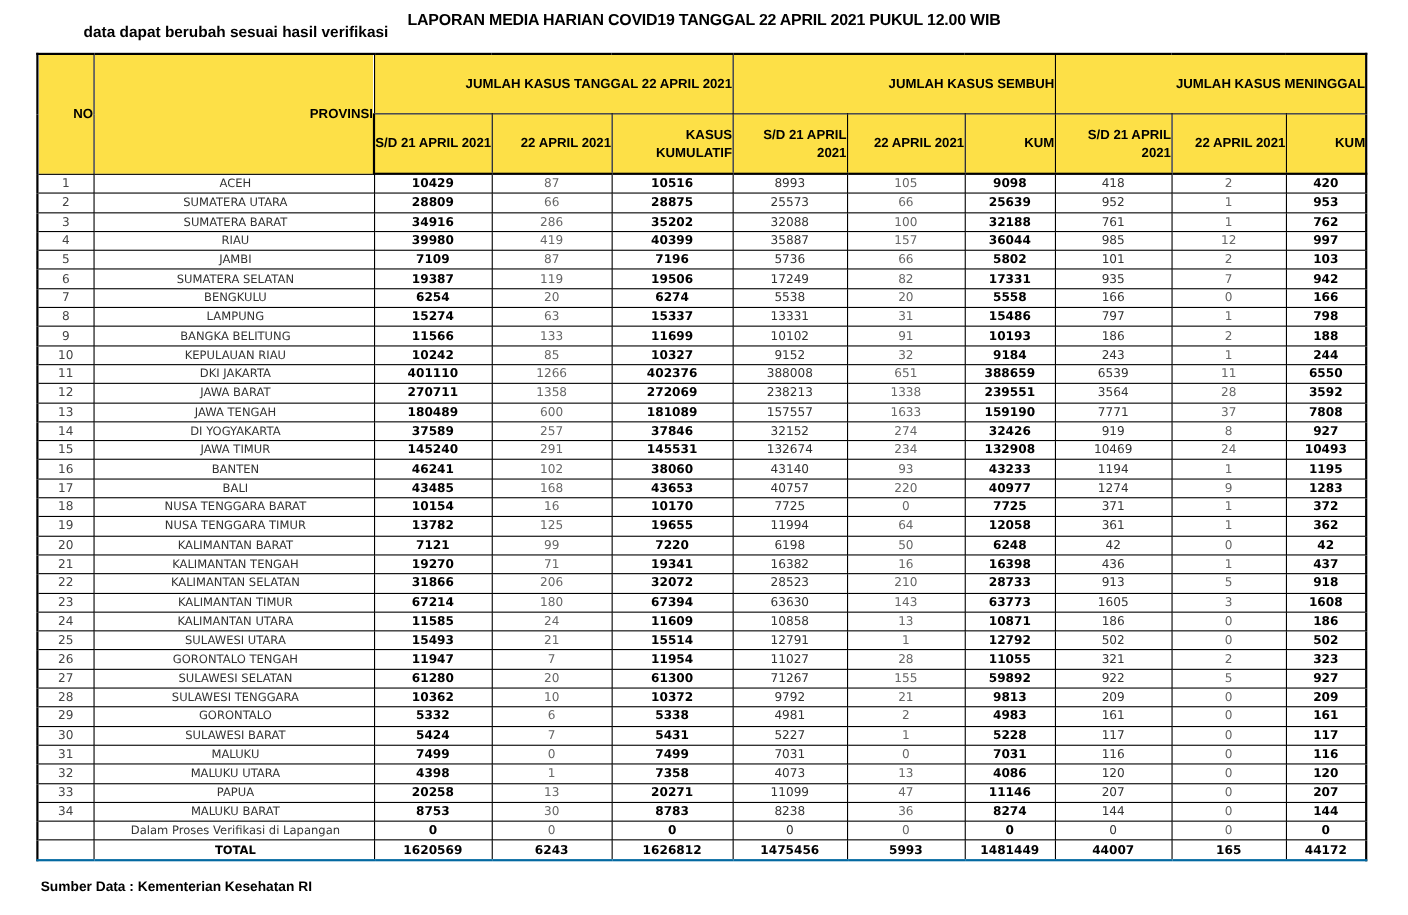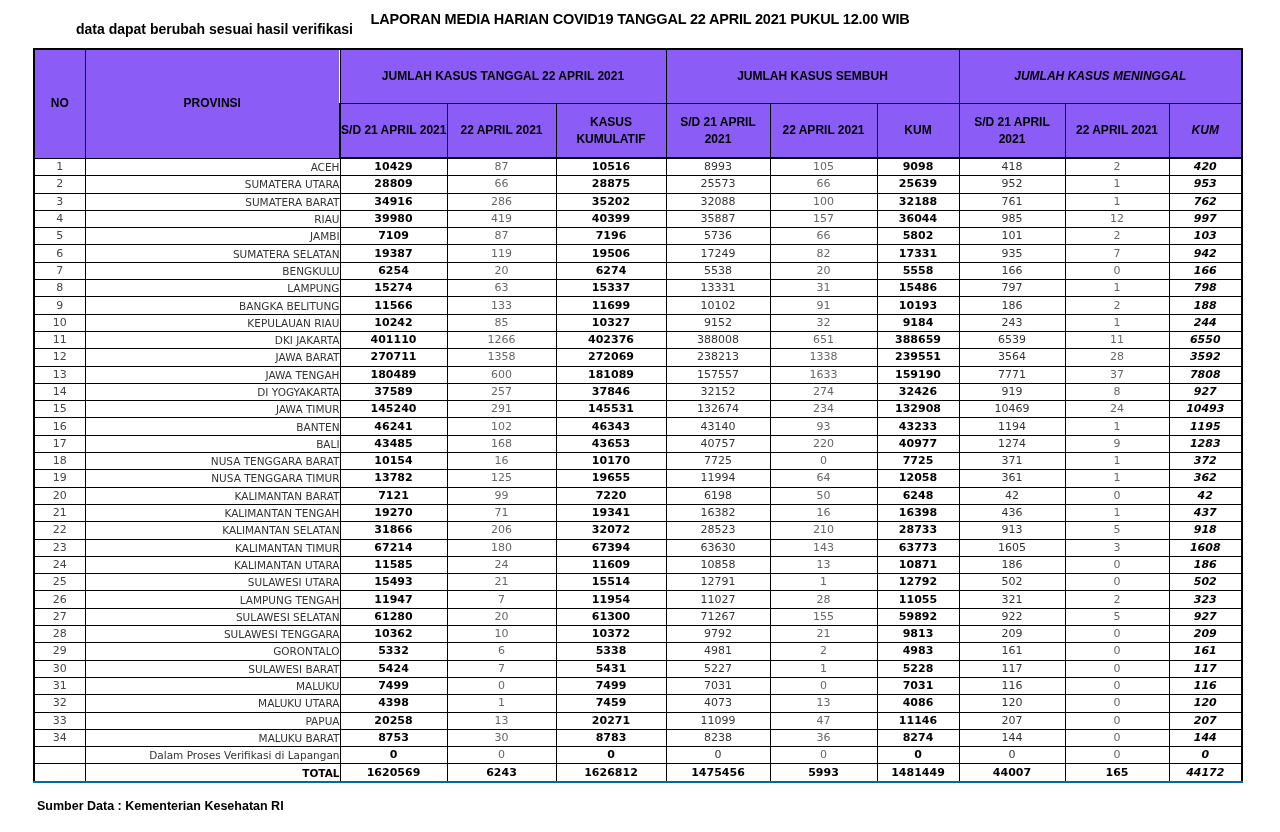--- a/index.html
+++ b/index.html
@@ -1,34 +1,34 @@
 <!DOCTYPE html>
 <html><head>
 <meta charset="utf-8">
 <style>
   html, body { margin:0; padding:0; background:#ffffff; }
   body { width:1280px; height:832px; position:relative; overflow:hidden; font-family:"Liberation Sans", sans-serif; color:#000; }
   .title { position:absolute; left:0; width:1280px; top:11px; text-align:center; font-weight:bold; font-size:14.5px; letter-spacing:-0.2px; }
   .note { position:absolute; left:76px; top:21px; font-size:14px; font-weight:bold; }
   table.rep { position:absolute; left:33px; top:48px; border-collapse:collapse; table-layout:fixed; width:1208px; }
   table.rep td, table.rep th { border:1px solid #000; padding:0; overflow:hidden; white-space:nowrap; }
-  table.rep thead th { background:#8b5cf6; font-weight:bold; font-size:12px; text-align:center; vertical-align:middle; line-height:17px; }
+  table.rep thead th { background:#fde047; font-weight:bold; font-size:12px; text-align:right; vertical-align:middle; line-height:17px; }
   table.rep thead tr.h1 th { height:53px; border-top:2px solid #000; }
   table.rep thead tr.h2 th { height:53px; white-space:normal; }
   table.rep thead tr.h2 th { border-bottom:2px solid #000; }
   table.rep tbody td { height:16.3px; font-size:12px; line-height:16px; text-align:center; font-family:"DejaVu Sans", sans-serif; font-size:11px; }
   table.rep tbody td.no { color:#444; }
-  table.rep tbody td.prov { text-align:right; padding-left:3px; color:#333; font-size:10.5px; }
+  table.rep tbody td.prov { text-align:center; padding-left:3px; color:#333; font-size:10.5px; }
   table.rep tbody td.b { font-weight:bold; color:#000; }
   table.rep tbody td.g { color:#666; }
   table.rep tbody td.m { color:#333; }
   table.rep tbody tr.total td { font-weight:bold; color:#000; border-bottom:2px solid #0369a1; }
   table.rep tbody tr.total td.prov { color:#000; }
   table.rep td:first-child, table.rep th:first-child { border-left:2px solid #000; }
-  table.rep td:last-child, table.rep th:last-child { border-right:2px solid #000;font-style:italic; }
+  table.rep td:last-child, table.rep th:last-child { border-right:2px solid #000; }
   .src { position:absolute; left:37px; top:799px; font-size:12.5px; font-weight:bold; }
 </style>
 </head>
 <body>
 
 <div class="title">LAPORAN MEDIA HARIAN COVID19 TANGGAL 22 APRIL 2021 PUKUL 12.00 WIB</div>
 <div class="note">data dapat berubah sesuai hasil verifikasi</div>
 
 <table class="rep">
   <colgroup>
@@ -258,21 +258,21 @@
         <td class="b">132908</td>
         <td class="m">10469</td>
         <td class="g">24</td>
         <td class="b">10493</td>
       </tr>
       <tr>
         <td class="no">16</td>
         <td class="prov">BANTEN</td>
         <td class="b">46241</td>
         <td class="g">102</td>
-        <td class="b">46343</td>
+        <td class="b">38060</td>
         <td class="m">43140</td>
         <td class="g">93</td>
         <td class="b">43233</td>
         <td class="m">1194</td>
         <td class="g">1</td>
         <td class="b">1195</td>
       </tr>
       <tr>
         <td class="no">17</td>
         <td class="prov">BALI</td>
@@ -385,21 +385,21 @@
         <td class="b">15514</td>
         <td class="m">12791</td>
         <td class="g">1</td>
         <td class="b">12792</td>
         <td class="m">502</td>
         <td class="g">0</td>
         <td class="b">502</td>
       </tr>
       <tr>
         <td class="no">26</td>
-        <td class="prov">LAMPUNG TENGAH</td>
+        <td class="prov">GORONTALO TENGAH</td>
         <td class="b">11947</td>
         <td class="g">7</td>
         <td class="b">11954</td>
         <td class="m">11027</td>
         <td class="g">28</td>
         <td class="b">11055</td>
         <td class="m">321</td>
         <td class="g">2</td>
         <td class="b">323</td>
       </tr>
@@ -466,21 +466,21 @@
         <td class="b">7031</td>
         <td class="m">116</td>
         <td class="g">0</td>
         <td class="b">116</td>
       </tr>
       <tr>
         <td class="no">32</td>
         <td class="prov">MALUKU UTARA</td>
         <td class="b">4398</td>
         <td class="g">1</td>
-        <td class="b">7459</td>
+        <td class="b">7358</td>
         <td class="m">4073</td>
         <td class="g">13</td>
         <td class="b">4086</td>
         <td class="m">120</td>
         <td class="g">0</td>
         <td class="b">120</td>
       </tr>
       <tr>
         <td class="no">33</td>
         <td class="prov">PAPUA</td>

